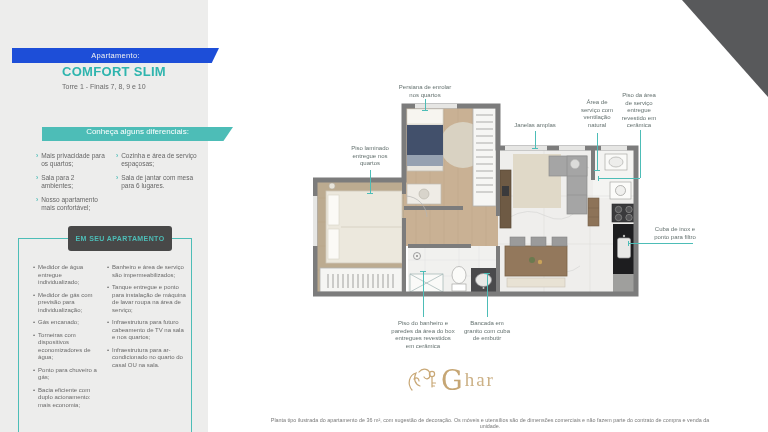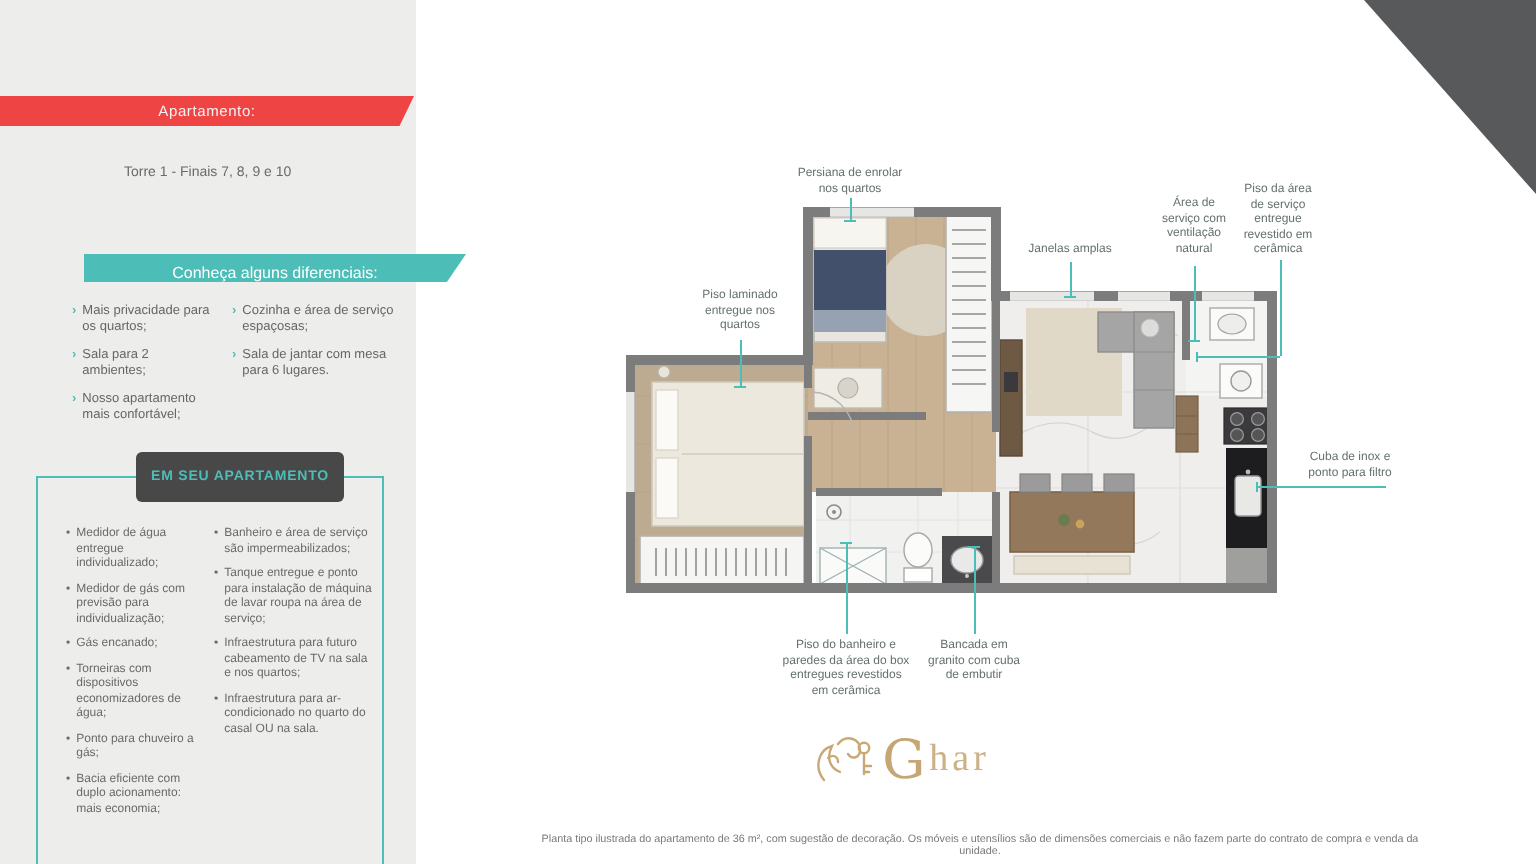--- a/index.html
+++ b/index.html
@@ -7,31 +7,31 @@
   .slide{position:relative;width:768px;height:432px;background:#ffffff;overflow:hidden;}
 
   
   .panel{position:absolute;left:0;top:0;width:208px;height:432px;background:#ededec;}
 
   
   .wedge{position:absolute;left:682px;top:0;width:86px;height:97px;background:#58595b;
          clip-path:polygon(0 0,100% 0,100% 100%);}
 
   
-  .apt-banner{position:absolute;left:0;top:48px;width:207px;height:15px;background:#ef4444;
+  .apt-banner{position:absolute;left:12px;top:48px;width:207px;height:15px;background:#1d4ed8;
               clip-path:polygon(0 0,100% 0,96.5% 100%,0 100%);
               display:flex;align-items:center;justify-content:center;}
   .apt-banner span{color:#f2f2f2;font-size:7.5px;letter-spacing:.3px;}
   .apt-name{position:absolute;left:62px;top:64px;font-size:13px;font-weight:bold;color:#2fb5ae;letter-spacing:.3px;}
   .tower{position:absolute;left:62px;top:83px;font-size:7px;color:#6a6a6a;}
 
   
   .dif-banner{position:absolute;left:42px;top:127px;width:191px;height:14px;background:#4dbdb7;
               clip-path:polygon(0 0,100% 0,95% 100%,0 100%);
-              display:flex;align-items:flex-end;justify-content:center;}
+              display:flex;align-items:flex-start;justify-content:center;}
   .dif-banner span{color:#fff;font-size:8px;}
   .dif-cols{position:absolute;left:36px;top:152px;width:168px;display:flex;gap:8px;}
   .dif-col1{width:72px;}
   .dif-col2{width:86px;}
   .bitem{display:flex;margin-bottom:6px;font-size:6.5px;line-height:8px;color:#666;}
   .bitem::before{content:"›";color:#4dbdb7;font-weight:bold;margin-right:3px;flex:0 0 auto;}
 
   
   .inapt-box{position:absolute;left:18px;top:238px;width:172px;height:210px;border:1px solid #4dbdb7;}
   .inapt-pill{position:absolute;left:68px;top:226px;width:104px;height:25px;background:#484848;border-radius:3px;
@@ -63,20 +63,21 @@
 <body>
 
 <div class="slide">
 
   <div class="panel"></div>
   <div class="wedge"></div>
 
   <div class="apt-banner">
     <span>Apartamento:</span>
   </div>
+  <div class="apt-name">COMFORT SLIM</div>
   <div class="tower">Torre 1 - Finais 7, 8, 9 e 10</div>
 
   <div class="dif-banner">
     <span>Conheça alguns diferenciais:</span>
   </div>
   <div class="dif-cols">
     <div class="dif-col1">
       <div class="bitem">Mais privacidade para os quartos;</div>
       <div class="bitem">Sala para 2 ambientes;</div>
       <div class="bitem">Nosso apartamento mais confortável;</div>

